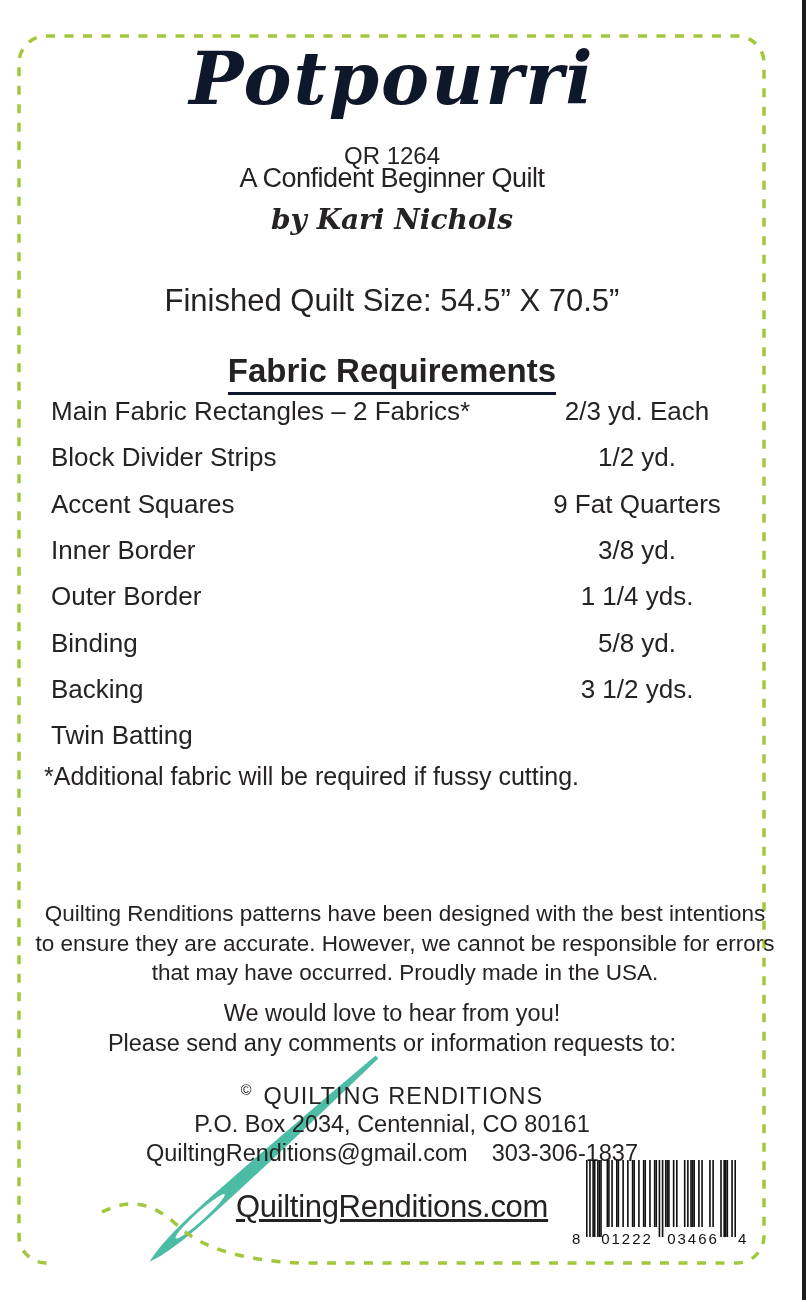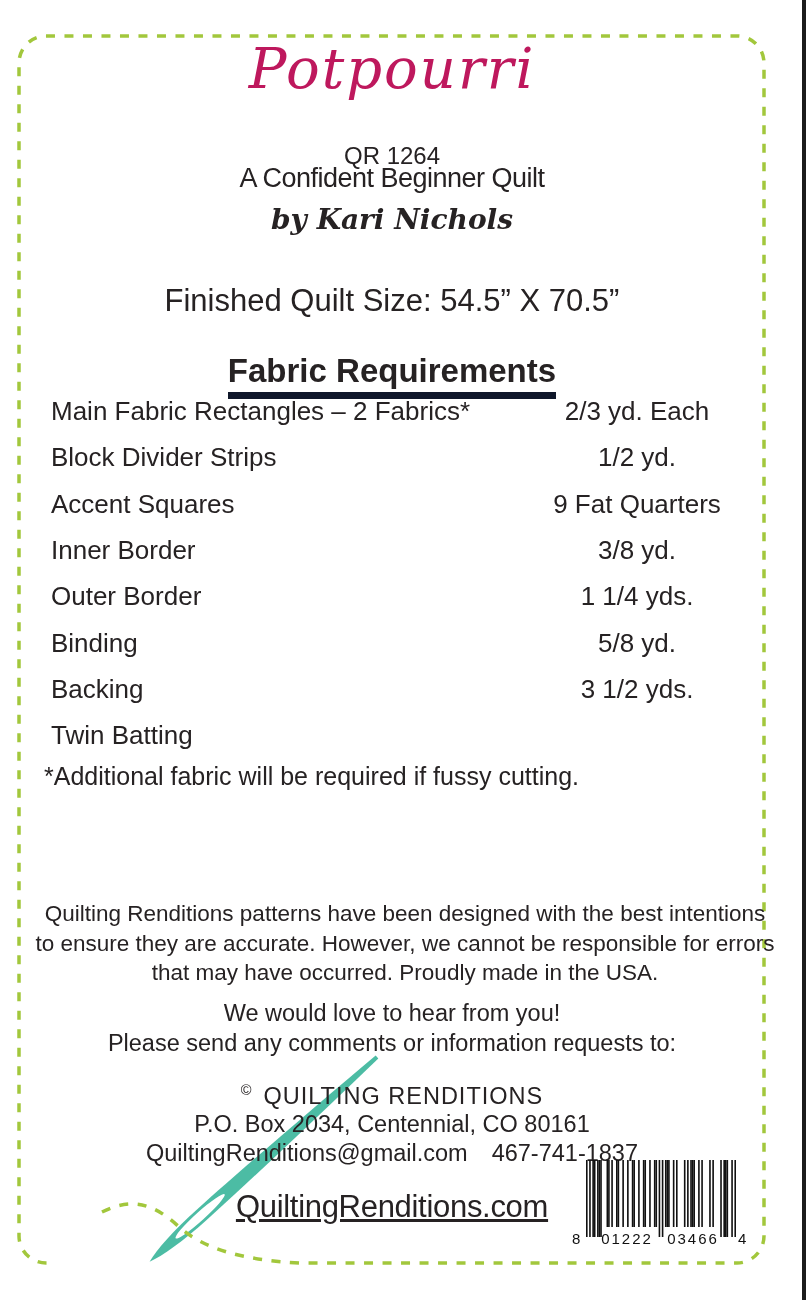--- a/index.html
+++ b/index.html
@@ -2,29 +2,29 @@
 <html><head>
 <meta charset="utf-8">
 <style>
   html,body{margin:0;padding:0;background:#fff;}
   #page{position:relative;width:810px;height:1300px;background:#ffffff;overflow:hidden;
         font-family:"Liberation Sans",sans-serif;color:#262223;}
   .abs{position:absolute;}
   .ctr{left:19px;width:746px;text-align:center;}
   #deco-svg{position:absolute;left:0;top:0;z-index:1;pointer-events:none;}
   .txt{z-index:2;}
-  #title{top:36px;font-family:"DejaVu Serif","Liberation Serif",serif;font-style:italic;font-weight:400;
-         font-size:56px;letter-spacing:2px;color:#be185d;}
+  #title{top:36px;font-family:"DejaVu Serif","Liberation Serif",serif;font-style:italic;font-weight:700;
+         font-size:72px;letter-spacing:2px;color:#0f172a;}
   #qr{top:142px;font-size:24px;}
   #subtitle{top:163px;font-size:27px;letter-spacing:-0.5px;}
   #byline{top:203px;font-family:"DejaVu Serif","Liberation Serif",serif;font-style:italic;
           font-weight:700;font-size:28px;}
   #finished-size{top:283px;font-size:31px;}
   #fabric-heading{top:352px;font-size:33px;font-weight:700;}
-  #fabric-heading span{border-bottom:7px solid #0f172a;padding-bottom:3px;}
+  #fabric-heading span{border-bottom:3px solid #0f172a;padding-bottom:3px;}
   .frow{position:absolute;left:3px;width:810px;height:40px;font-size:26px;}
   .fitem{position:absolute;left:48px;white-space:nowrap;}
   .famt{position:absolute;left:520px;width:228px;text-align:center;white-space:nowrap;}
   #footnote{top:762px;left:44px;font-size:25px;}
   #disclaimer{top:899px;left:0px;width:810px;text-align:center;font-size:22.5px;line-height:29.5px;}
   #feedback{top:998px;font-size:23.5px;line-height:30px;}
   #contact{top:1076px;font-size:23.5px;line-height:28.5px;}
   #contact .company{letter-spacing:1px;}
   #contact sup{font-size:0.62em;margin-right:11px;}
   #contact .phone{margin-left:24px;}
@@ -107,21 +107,21 @@
   </div>
 
   <div class="abs ctr txt" id="feedback">
     <div>We would love to hear from you!</div>
     <div>Please send any comments or information requests to:</div>
   </div>
 
   <div class="abs ctr txt" id="contact">
     <div class="company"><sup>©</sup><span>QUILTING RENDITIONS</span></div>
     <div>P.O. Box 2034, Centennial, CO 80161</div>
-    <div><span>QuiltingRenditions@gmail.com</span><span class="phone">467-741-1837</span></div>
+    <div><span>QuiltingRenditions@gmail.com</span><span class="phone">303-306-1837</span></div>
   </div>
 
   <div class="abs ctr txt" id="website">QuiltingRenditions.com</div>
 
   <div class="abs" id="barcode">
     <svg id="barcode-bars" width="150" height="78" viewBox="0 0 95 78" preserveAspectRatio="none" fill="#111">
         <rect x="0" y="0" width="1.02" height="77"></rect>
         <rect x="2" y="0" width="1.02" height="77"></rect>
         <rect x="4" y="0" width="1.02" height="77"></rect>
         <rect x="5" y="0" width="1.02" height="77"></rect>

